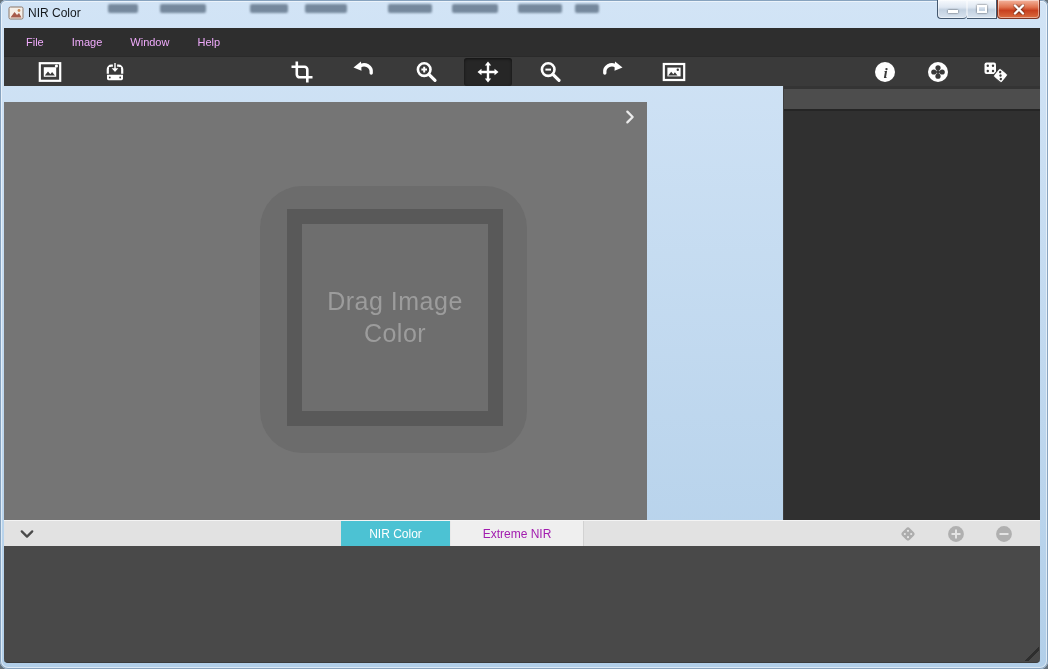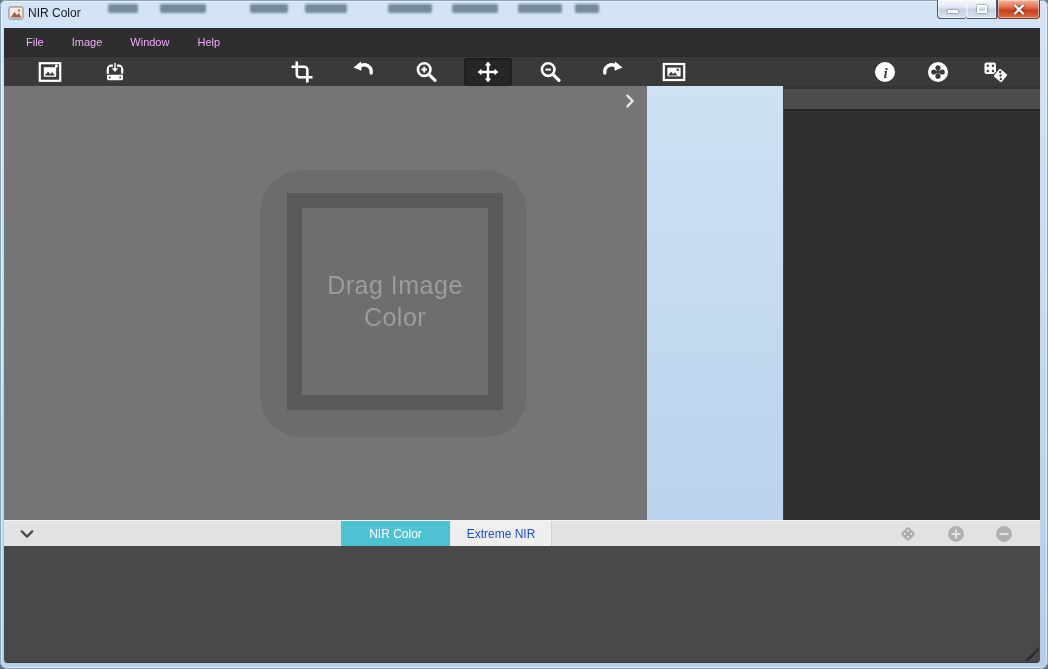--- a/index.html
+++ b/index.html
@@ -36,41 +36,41 @@
 
   
   .toolbar { position:absolute; top:56px; left:4px; right:8px; height:30px; background:#3a3a3a;
              border-top:1px solid #2a2a2a; }
   .tbtn { position:absolute; top:1px; width:48px; height:28px; display:flex;
           align-items:center; justify-content:center; border-radius:3px; cursor:default; }
   .tbtn.selected { background:#262626; box-shadow: inset 0 1px 3px rgba(0,0,0,.55); }
 
   
   .content { position:absolute; top:86px; left:4px; right:8px; height:434px; }
-  .canvas { position:absolute; left:0; top:0; width:643px; height:434px; background:#757575; }
+  .canvas { position:absolute; left:0; top:16px; width:643px; height:434px; background:#757575; }
   .canvas-chevron { position:absolute; top:7px; right:9px; width:16px; height:16px; cursor:default; }
   .right-panel { position:absolute; left:779px; right:0; top:0; height:434px;
                  background:#303030; border-left:1px solid #3e3e3e; }
   .panel-header { height:25px; background:#4d4d4d; border-top:3px solid #343434; border-bottom:2px solid #252525; }
 
   .dropzone { position:absolute; left:256px; top:84px; width:267px; height:267px;
               border-radius:42px; background:#6c6c6c; }
   .dropzone-border { position:absolute; left:27px; top:23px; width:216px; height:217px;
               border:15px solid #595959; background:#6e6e6e;
               display:flex; align-items:center; justify-content:center; }
   .drop-text { color:#9c9c9c; font-size:25px; text-align:center; line-height:1.25; letter-spacing:.5px; }
 
   
   .tabbar { position:absolute; top:520px; left:4px; right:8px; height:26px; background:#e2e2e2;
             border-top:1px solid #f4f4f4; }
   .collapse-btn { position:absolute; left:14px; top:4px; width:18px; height:18px; cursor:default; }
   .tabs { position:absolute; left:337px; top:0; height:26px; display:flex; }
   .tab { height:26px; display:flex; align-items:center; justify-content:center; font-size:12px; cursor:default; }
   .tab.active { width:109px; background:var(--accent, #4cc2d3); color:#fff; }
-  .tab.inactive { width:102px; background:#efefef; color:#1d4ed8;
+  .tab.inactive { width:134px; background:#efefef; color:#a21caf;
                   border-right:1px solid #d2d2d2; border-left:1px solid #e9e9e9; }
   .tab-actions { position:absolute; right:26px; top:3px; display:flex; gap:28px; }
   .circle-btn { width:20px; height:20px; cursor:default; }
 
   
   .bottom-panel { position:absolute; top:546px; left:4px; right:8px; height:117px;
                   background:#494949; border-radius:0 0 4px 4px; border-bottom:1px solid #3c3c3c; }
   .grip { position:absolute; right:1px; bottom:1px; width:16px; height:16px;
           background:linear-gradient(135deg, transparent 55%, #2e2e2e 55%, #2e2e2e 68%, transparent 68%); }
 </style>

